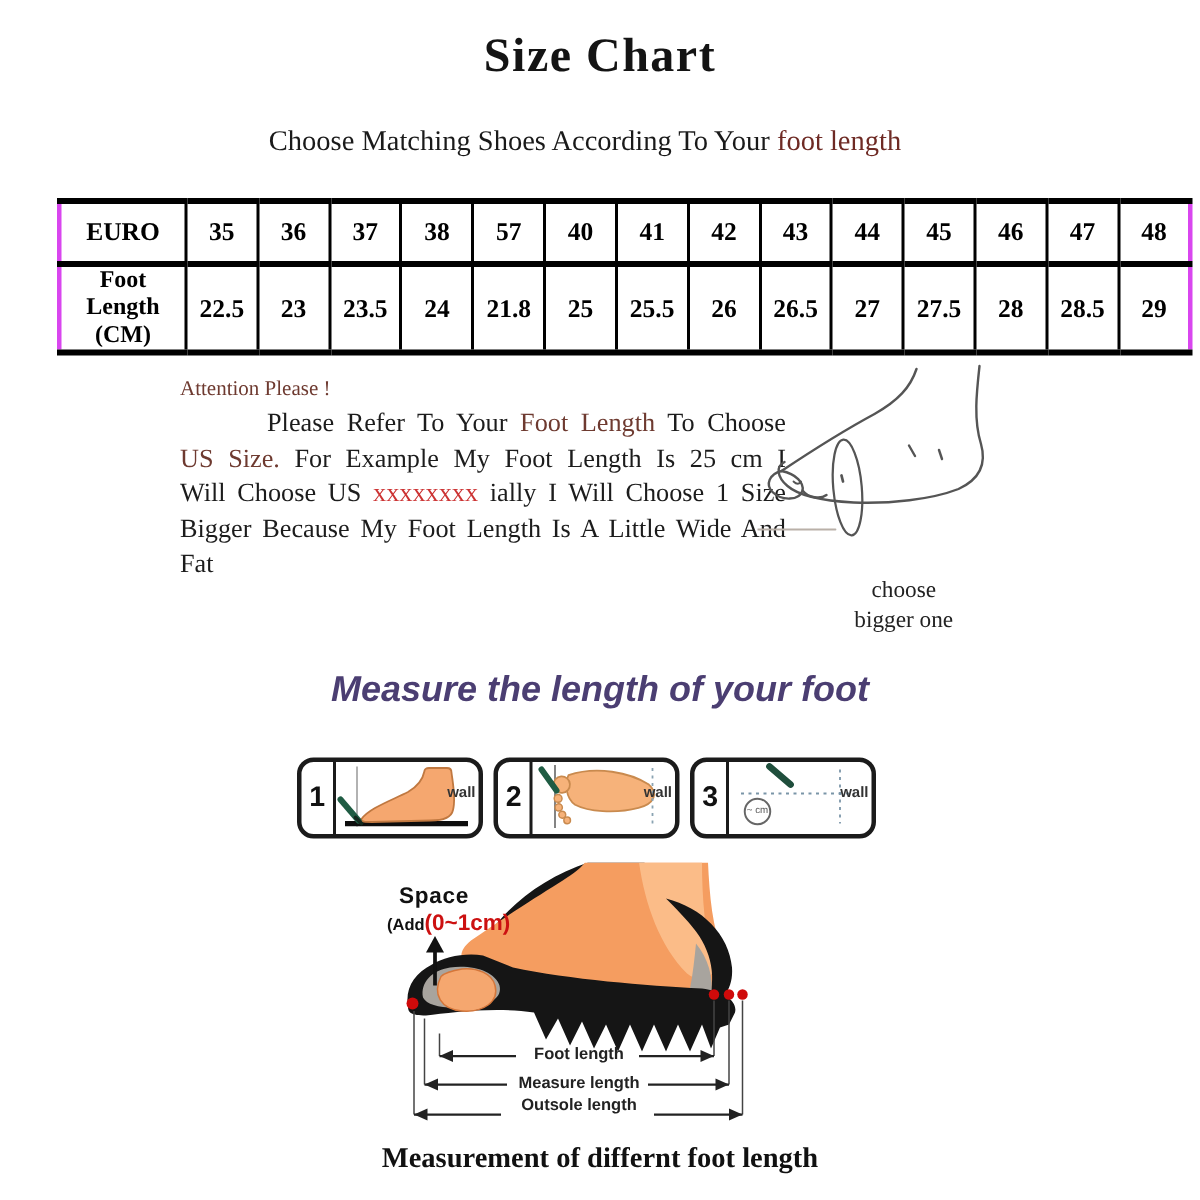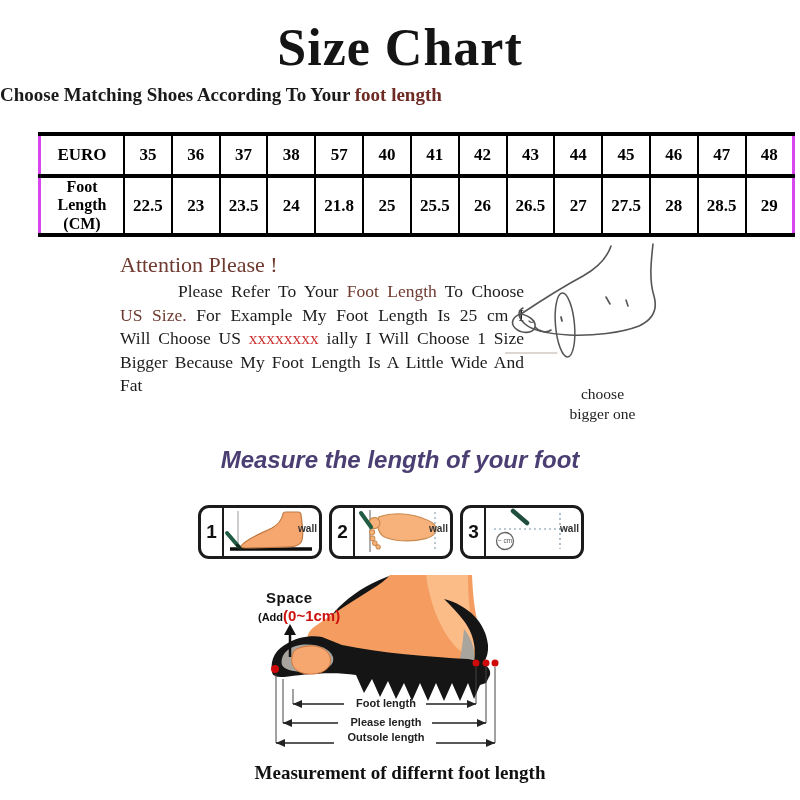--- a/index.html
+++ b/index.html
@@ -1,36 +1,36 @@
 <!DOCTYPE html>
 <html><head>
 <meta charset="utf-8">
 <style>
   html,body{margin:0;padding:0;width:800px;height:800px;background:#ffffff;overflow:hidden;}
   body{position:relative;font-family:"Liberation Serif",serif;color:#111;}
 
   .abs{position:absolute;}
 
   
-  .page-title{left:0;top:18px;width:800px;text-align:center;font-size:52px;font-weight:bold;letter-spacing:1px;color:#141414;}
-  .subtitle{left:0;top:84px;width:780px;font-size:19px;font-weight:bold;color:#1a1a1a;}
+  .page-title{left:0;top:18px;width:800px;text-align:center;font-size:32px;font-weight:bold;letter-spacing:1px;color:#141414;}
+  .subtitle{left:0;top:84px;width:780px;text-align:center;font-size:19px;font-weight:normal;color:#1a1a1a;}
   .maroon{color:#6e2a24;}
 
   
   table.size-table{position:absolute;left:38px;top:132px;width:757px;border-collapse:collapse;border:3px solid #d946ef;table-layout:fixed;}
   .size-table th,.size-table td{border:2px solid #000;border-top:4px solid #000;border-bottom:4px solid #000;text-align:center;font-weight:bold;font-family:"Liberation Serif",serif;color:#000;padding:0;}
   .size-table tr.row-euro{height:42px;}
   .size-table tr.row-cm{height:58px;}
   .size-table th.rowhead{width:82px;font-size:16px;line-height:1.15;}
   .size-table tr.row-euro th.rowhead{font-size:17px;}
   .size-table td{font-size:17px;}
 
   
   .attention{left:120px;top:252px;width:404px;}
-  .attention-heading{font-size:22px;font-weight:normal;color:#6e3a30;margin-bottom:2px;}
+  .attention-heading{font-size:14px;font-weight:normal;color:#6e3a30;margin-bottom:2px;}
   .attention-body{font-size:17.5px;line-height:23.5px;text-align:justify;text-indent:58px;color:#1c1c1c;word-spacing:2.5px;}
   .seg-normal{color:#1c1c1c;}
   .seg-maroon{color:#6e3a30;}
   .seg-red{color:#cc3333;}
 
   
   .foot-sketch{left:505px;top:240px;width:175px;height:135px;}
   .choose-caption{left:540px;top:384px;width:125px;text-align:center;font-size:15.5px;line-height:20px;color:#222;}
 
   
@@ -236,17 +236,17 @@
         <polygon points="246,129 237,125 237,133"></polygon>
       <polygon points="53,148 62,144 62,152"></polygon>
         <polygon points="256,148 247,144 247,152"></polygon>
       <polygon points="46,168 55,164 55,172"></polygon>
         <polygon points="265,168 256,164 256,172"></polygon>
     </g>
   </svg>
   <span class="space-label">Space</span>
   <span class="add-line"><span class="add-small">(Add</span><span class="add-red">(0~1cm)</span></span>
   <span class="dim-label dim-foot">Foot length</span>
-  <span class="dim-label dim-insole">Please length</span>
+  <span class="dim-label dim-insole">Measure length</span>
   <span class="dim-label dim-outsole">Outsole length</span>
 </div>
 
 <div class="abs bottom-caption">Measurement of differnt foot length</div>
 
 </body></html>

